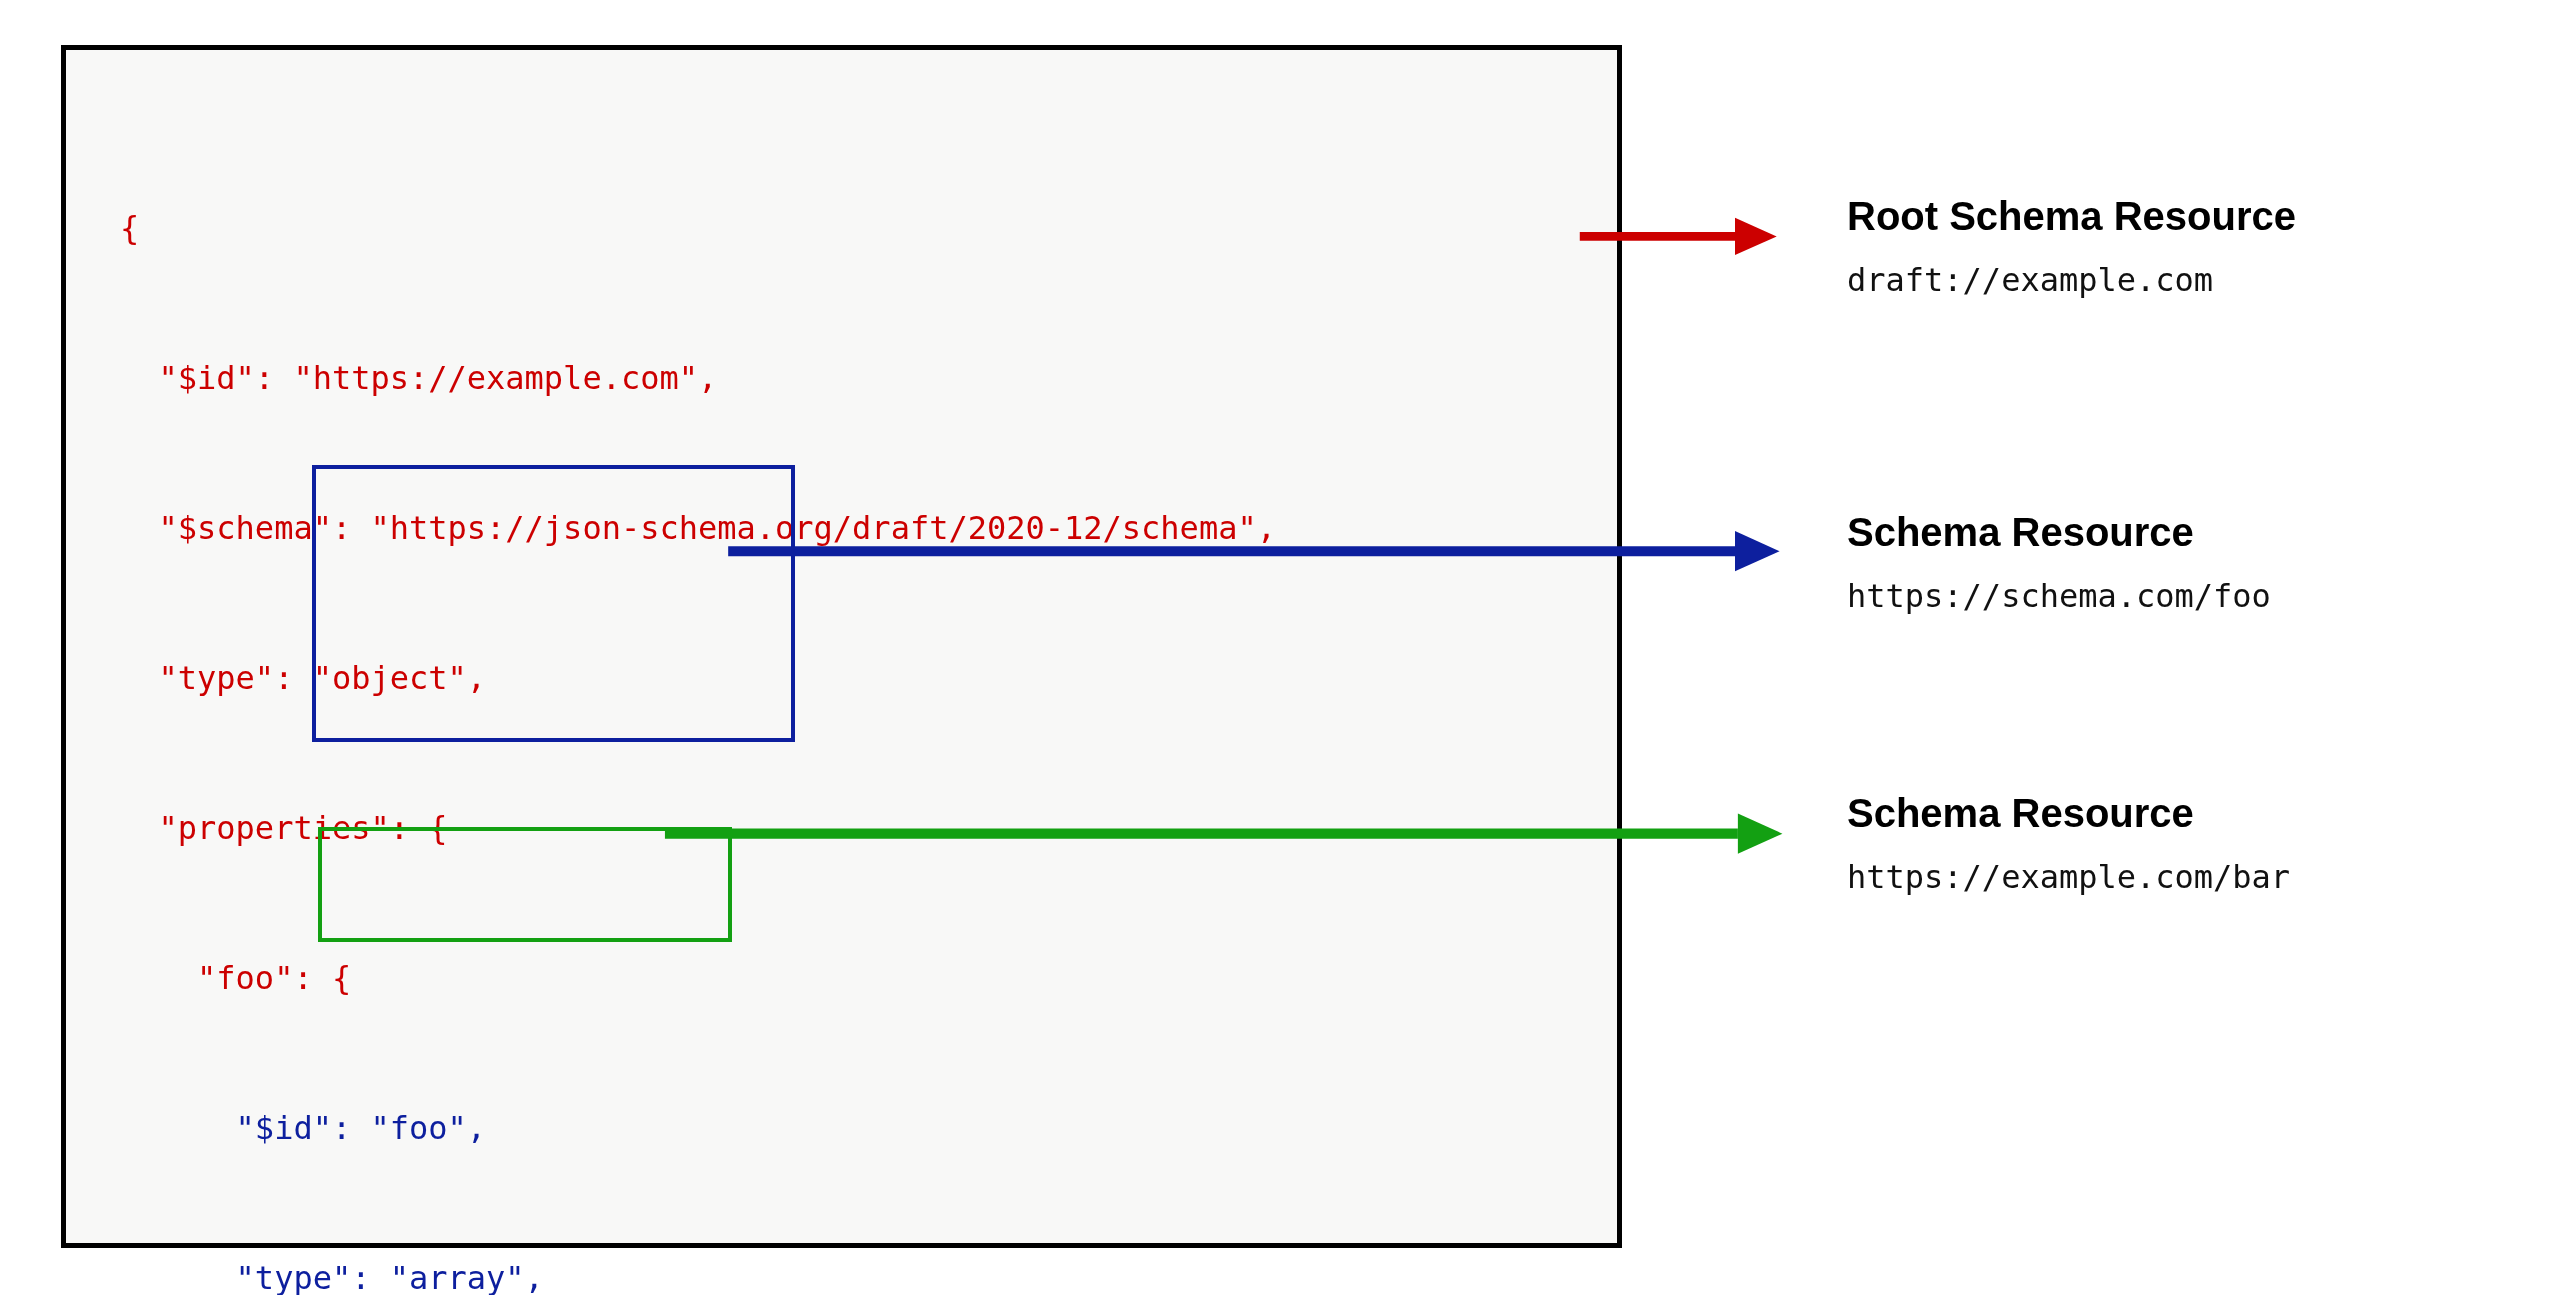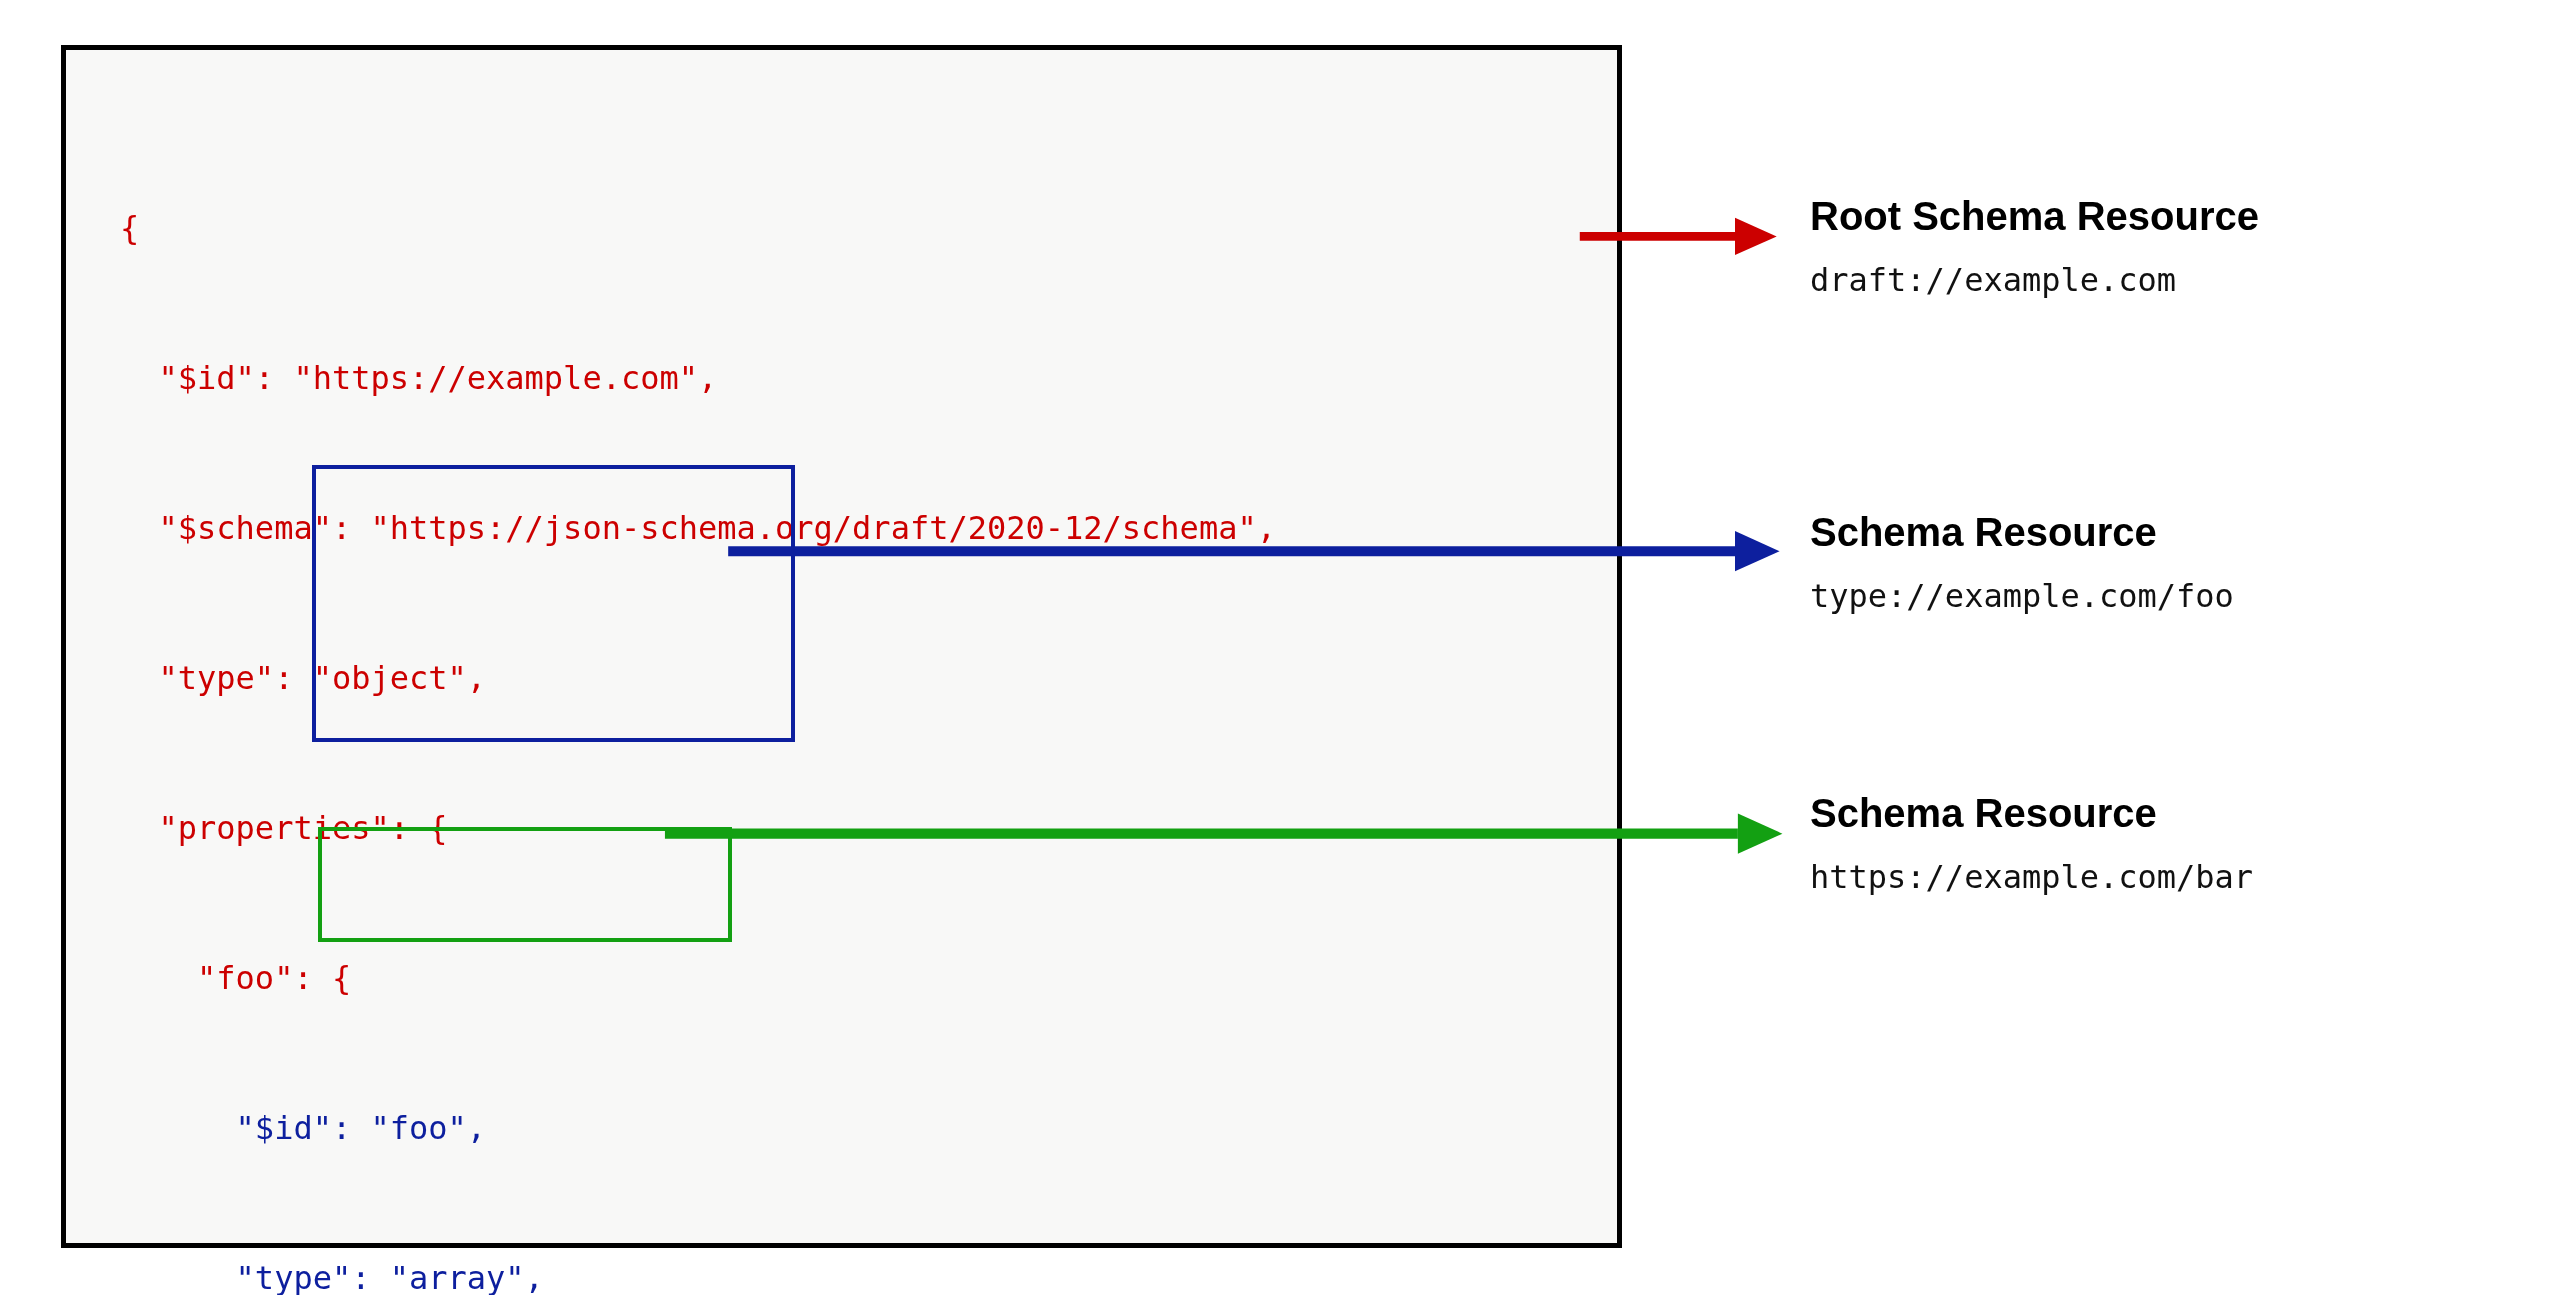--- a/index.html
+++ b/index.html
@@ -75,21 +75,21 @@
     position: absolute;
     left: 0; top: 0;
     width: 2576px;
     height: 1295px;
     pointer-events: none;
   }
 
   
   .callout {
     position: absolute;
-    left: 1810px;
+    left: 1847px;
   }
   .callout .title {
     font-family: "Liberation Sans", sans-serif;
     font-weight: bold;
     font-size: 40px;
     color: #000000;
     line-height: 1.1;
     white-space: nowrap;
   }
   .callout .url {
@@ -167,21 +167,21 @@
     </g>
   </svg>
 
   <div class="callout" id="callout-0">
     <div class="title">Root Schema Resource</div>
     <div class="url">draft://example.com</div>
   </div>
 
   <div class="callout" id="callout-1">
     <div class="title">Schema Resource</div>
-    <div class="url">type://example.com/foo</div>
+    <div class="url">https://schema.com/foo</div>
   </div>
 
   <div class="callout" id="callout-2">
     <div class="title">Schema Resource</div>
     <div class="url">https://example.com/bar</div>
   </div>
 
 </div>
 
 

